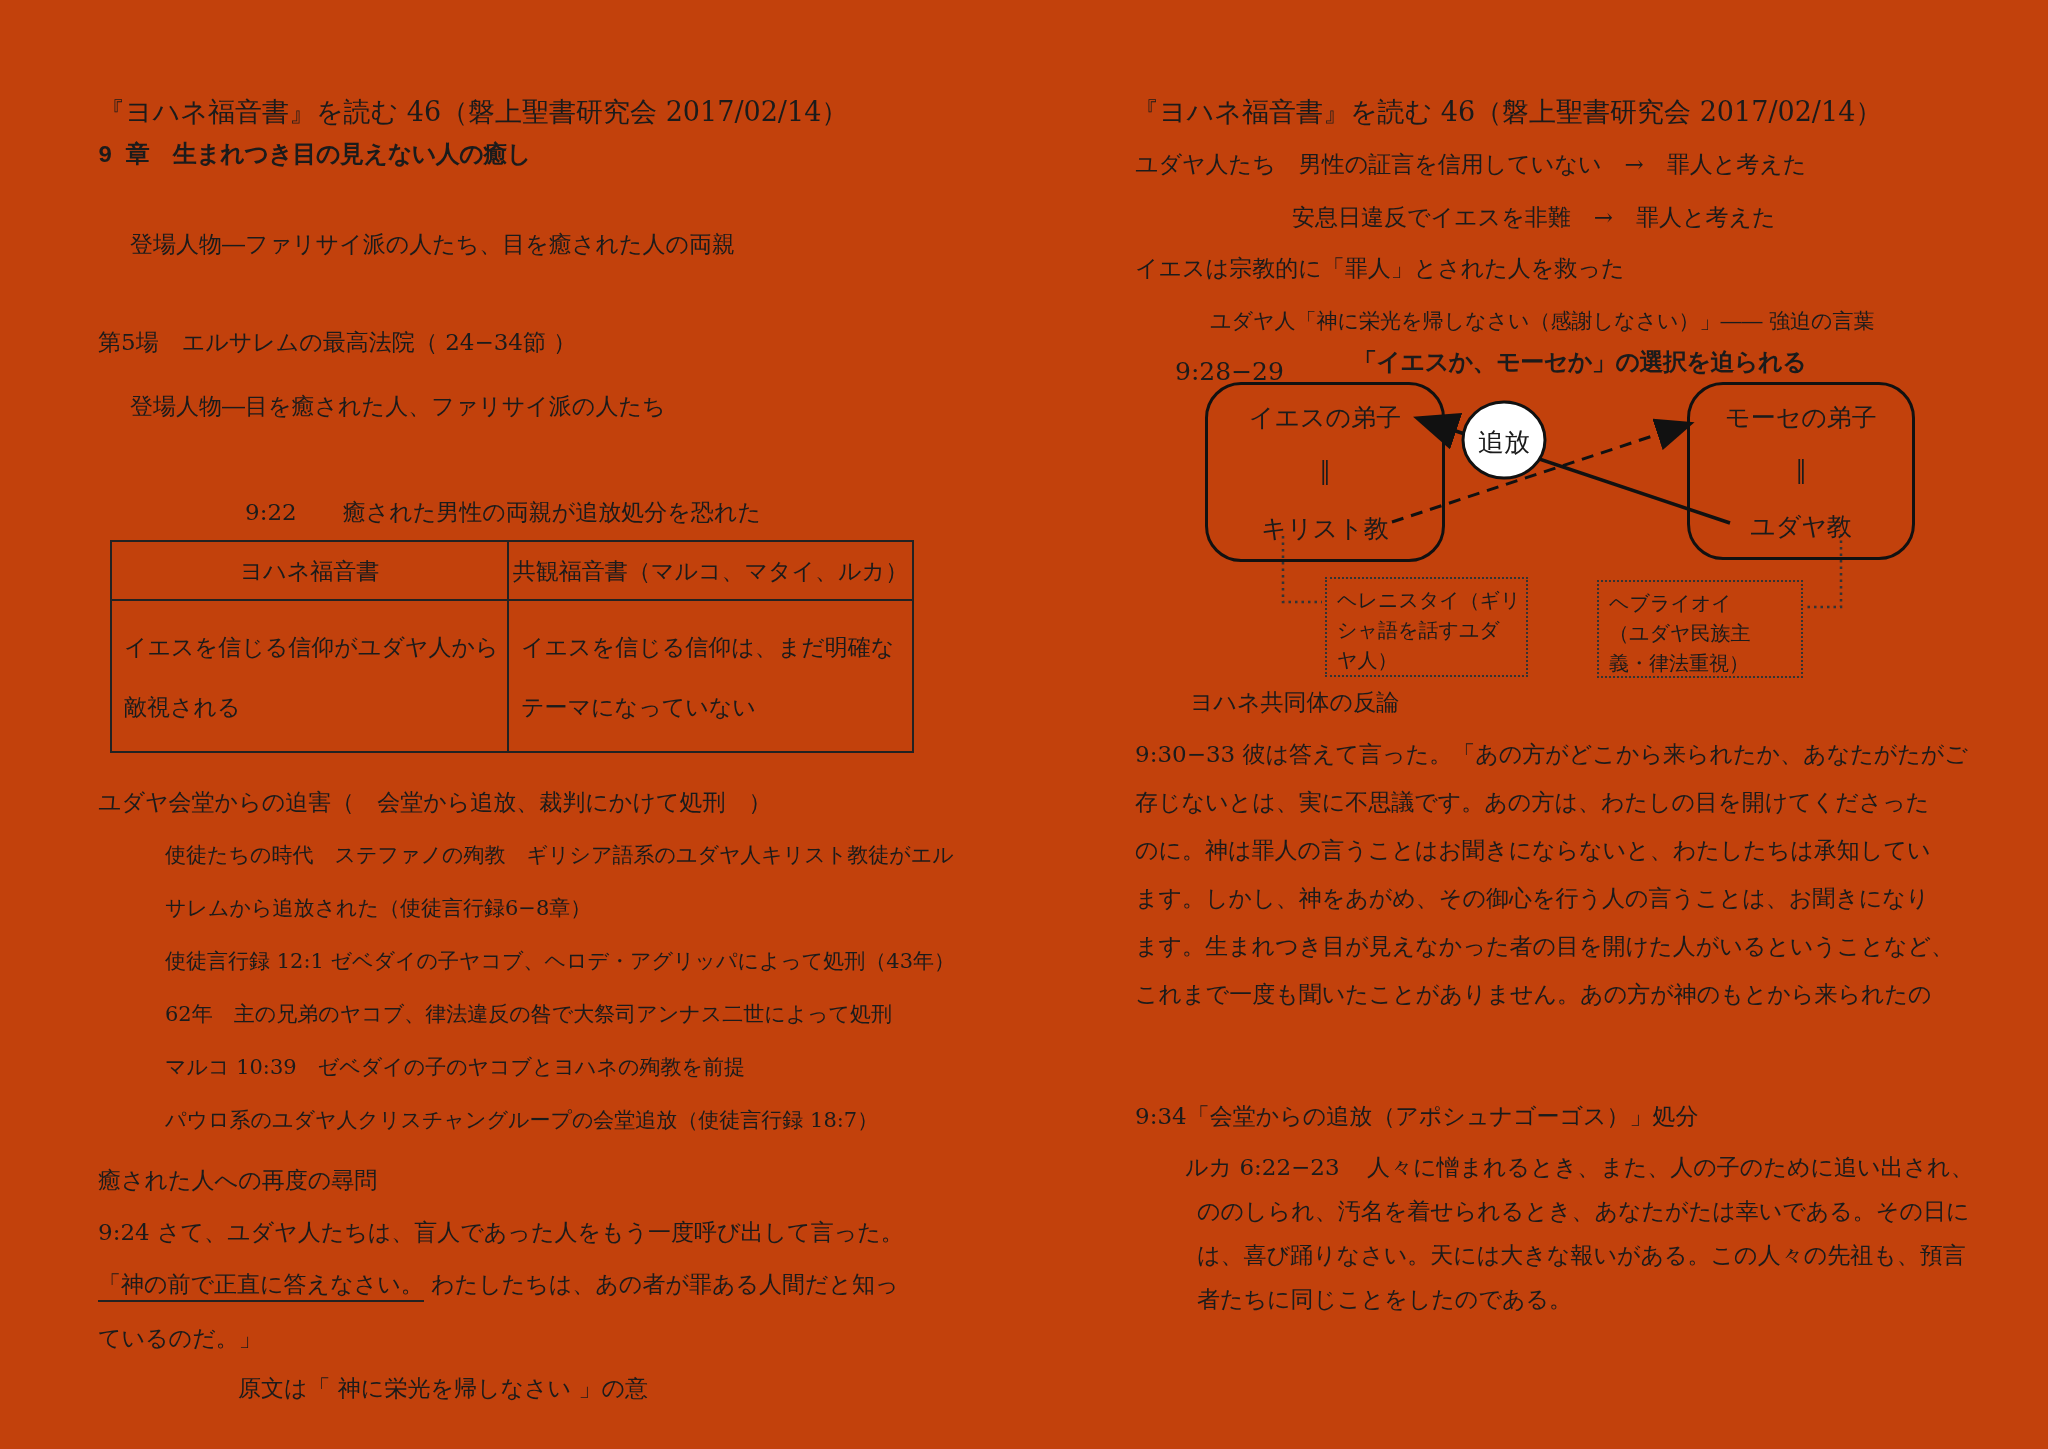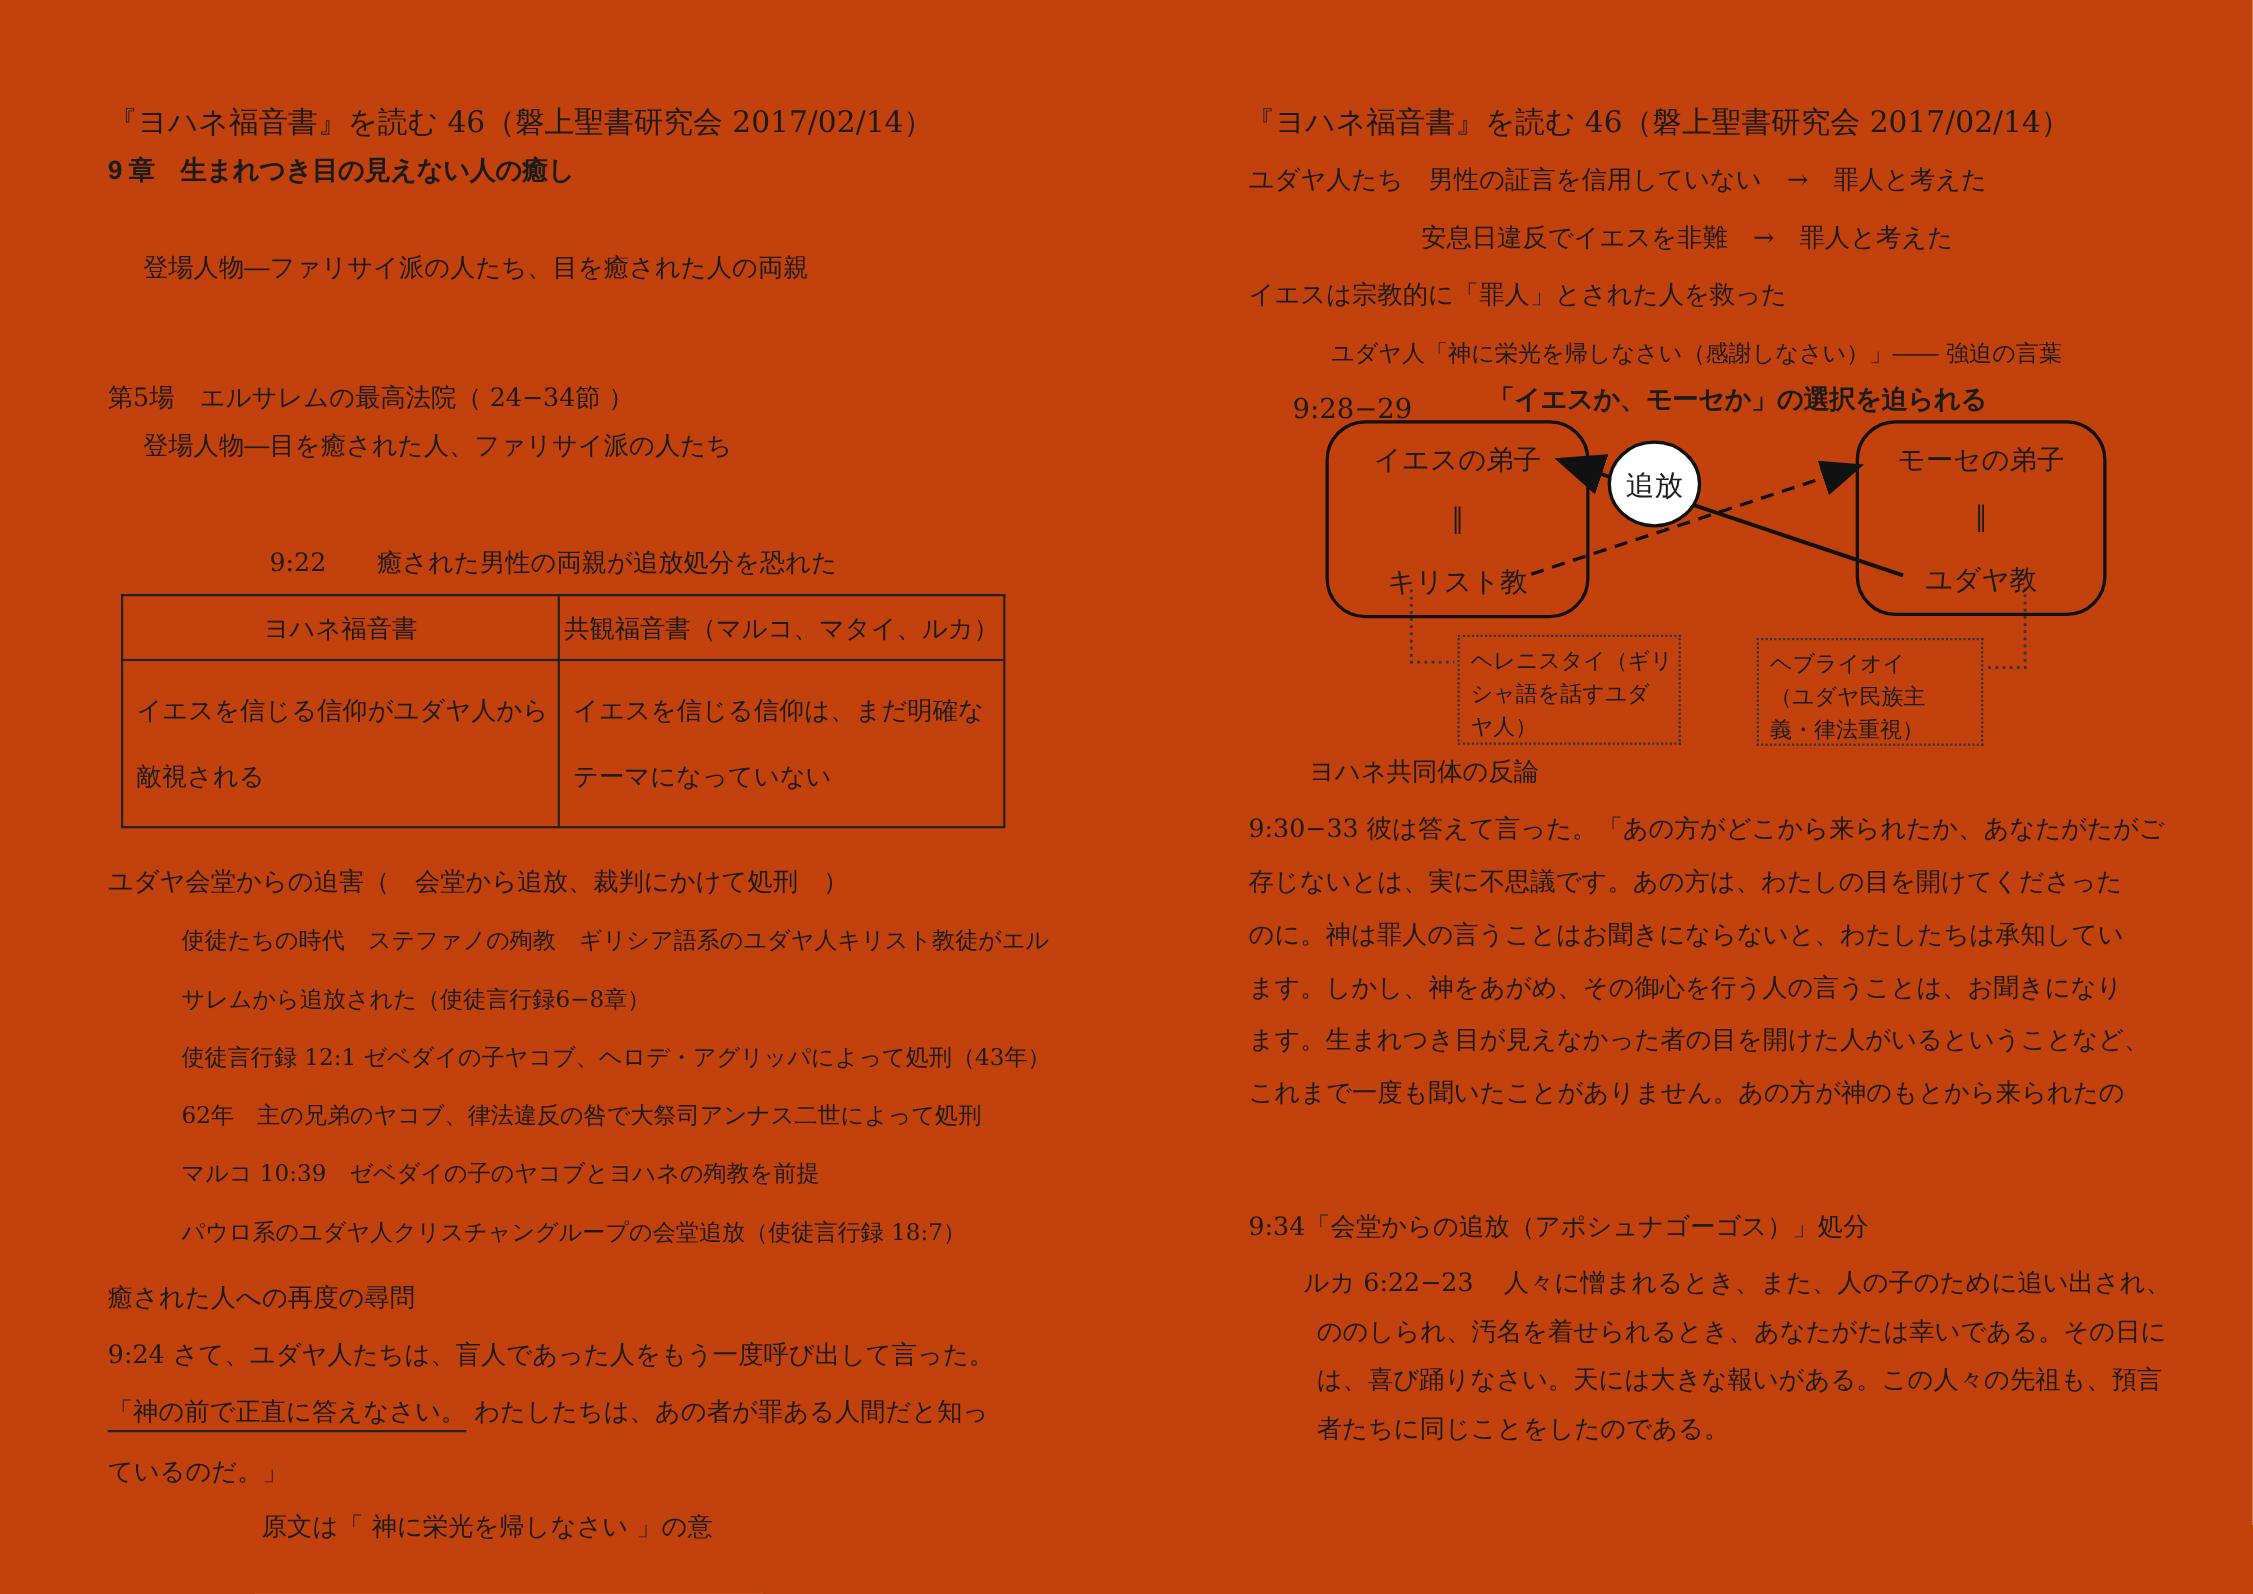--- a/index.html
+++ b/index.html
@@ -1,19 +1,19 @@
 <!DOCTYPE html>
 <html><head>
 <meta charset="utf-8">
 <style>
   html,body{margin:0;padding:0;background:#e8e8e8;}
   #canvas{position:relative;width:2048px;height:1449px;background:#c2410c;overflow:hidden;
           font-family:"DejaVu Serif","Liberation Serif",serif;color:#1b1b1b;}
   .t{position:absolute;white-space:nowrap;font-size:23px;line-height:1.25;}
-  .sans{font-family:Liberation Sans, sans-serif;font-weight:bold;letter-spacing:-0.5px;text-align:center;}
+  .sans{font-family:Liberation Mono, monospace;font-weight:bold;letter-spacing:-0.5px;text-align:center;}
   .small{font-size:21px;}
   .title{font-size:27px;}
   .ul{border-bottom:2px solid #222;padding-bottom:3px;}
   
   #cmp-table{position:absolute;left:110px;top:540px;width:800px;border:2px solid #222;
              display:grid;grid-template-columns:397px 1fr;}
   #cmp-table .hc{border-bottom:2px solid #222;text-align:center;padding:14px 0 12px 0;font-size:23px;}
   #cmp-table .hc.first{border-right:2px solid #222;}
   #cmp-table .bc{padding:16px 10px 14px 12px;font-size:23px;}
   #cmp-table .bc.first{border-right:2px solid #222;}
@@ -31,21 +31,21 @@
 </head>
 <body>
 
 <div id="canvas">
 
   <div class="t title" style="left:98px;top:95px;">『ヨハネ福音書』を読む 46（磐上聖書研究会 2017/02/14）</div>
   <div class="t sans" style="left:98px;top:141px;font-size:24px;">9 章　生まれつき目の見えない人の癒し</div>
 
   <div class="t" style="left:130px;top:230px;">登場人物―ファリサイ派の人たち、目を癒された人の両親</div>
 
-  <div class="t" style="left:98px;top:348px;">第5場　エルサレムの最高法院（ 24−34節 ）</div>
+  <div class="t" style="left:98px;top:328px;">第5場　エルサレムの最高法院（ 24−34節 ）</div>
   <div class="t" style="left:130px;top:392px;">登場人物―目を癒された人、ファリサイ派の人たち</div>
 
   <div class="t" style="left:245px;top:498px;">9:22　　癒された男性の両親が追放処分を恐れた</div>
 
   <div id="cmp-table">
     <div class="hc first">ヨハネ福音書</div>
     <div class="hc">共観福音書（マルコ、マタイ、ルカ）</div>
     <div class="bc first">
       <div>イエスを信じる信仰がユダヤ人から</div>
       <div>敵視される</div>

